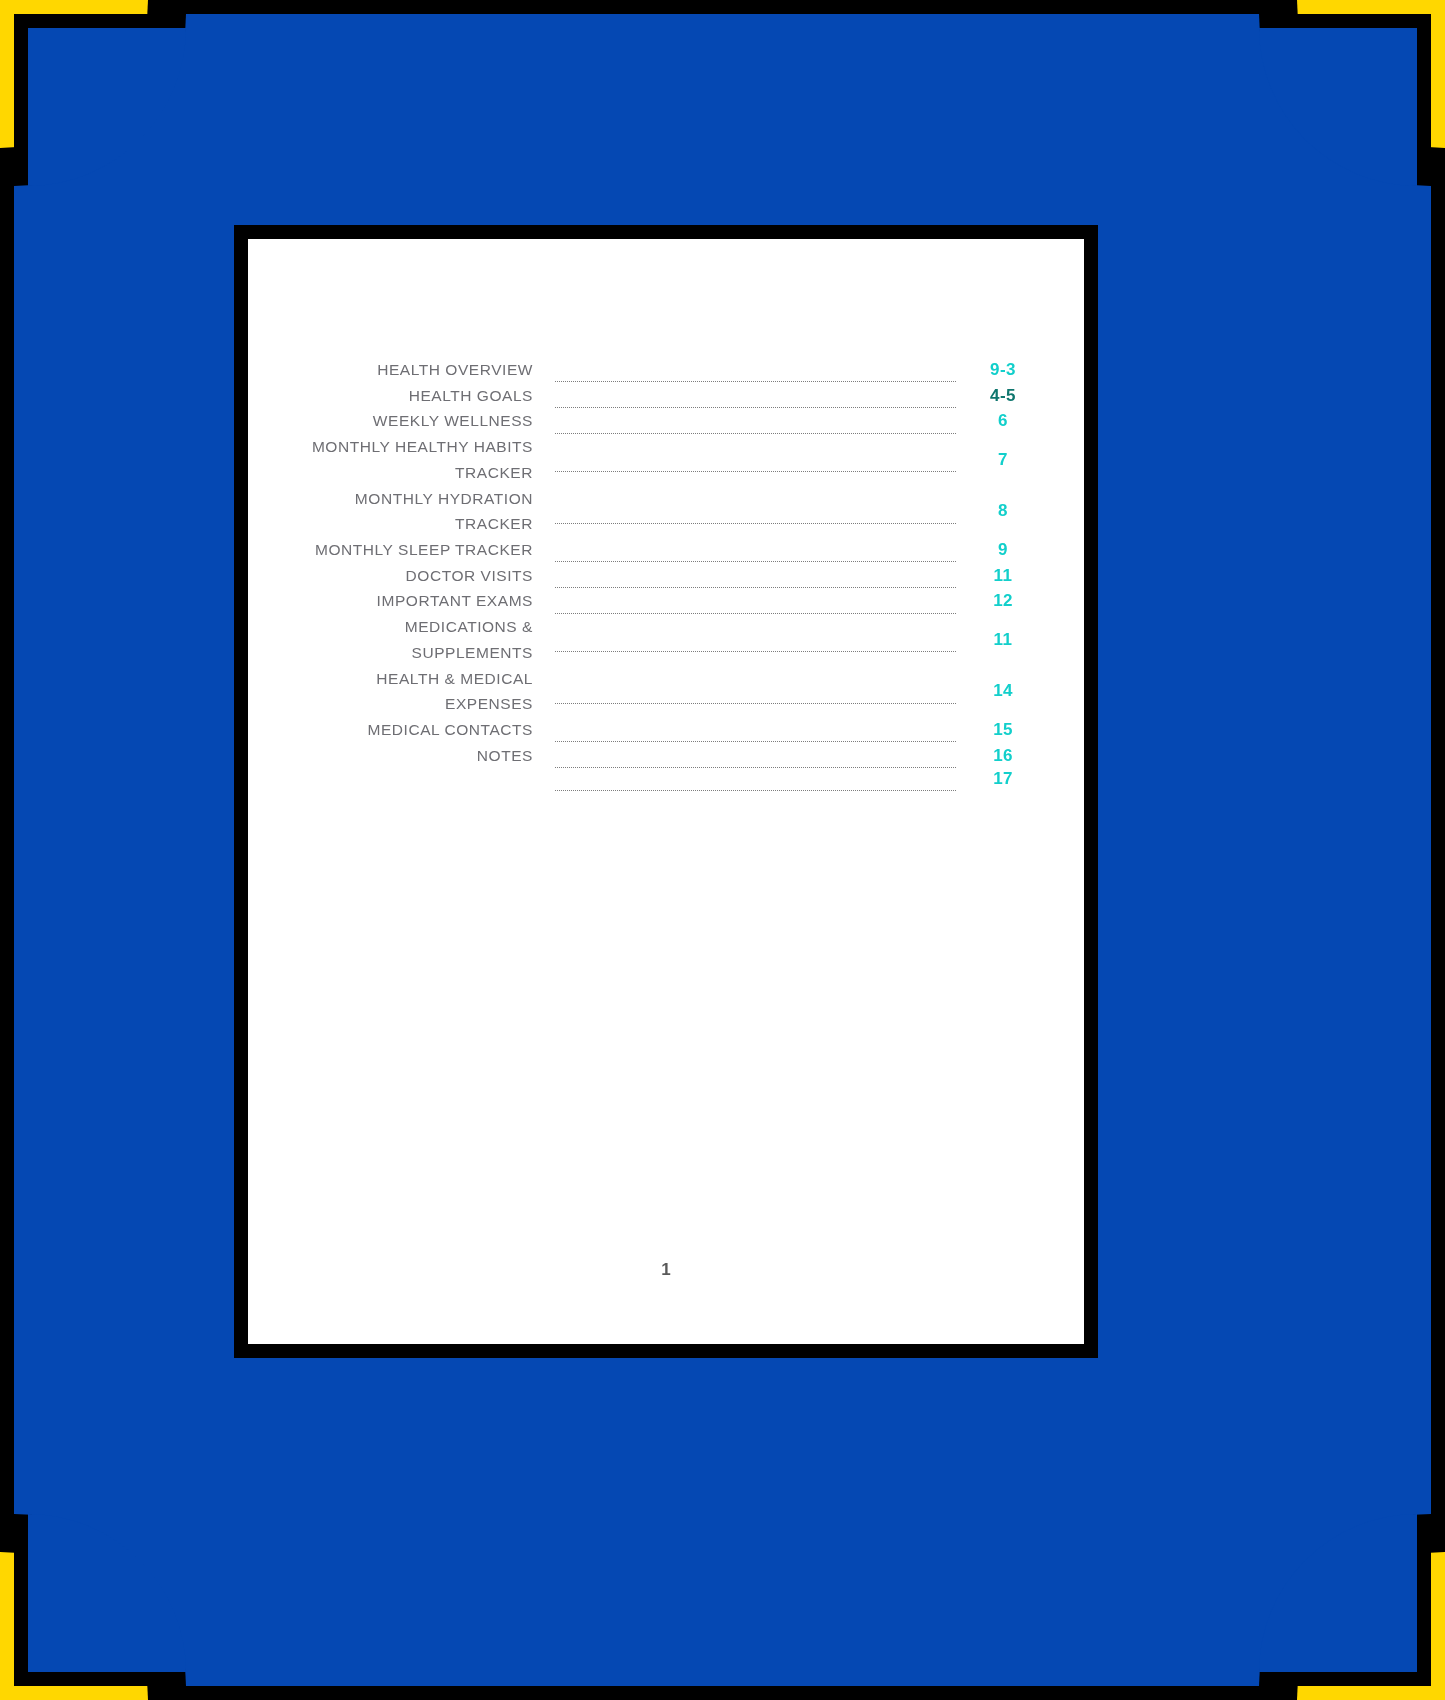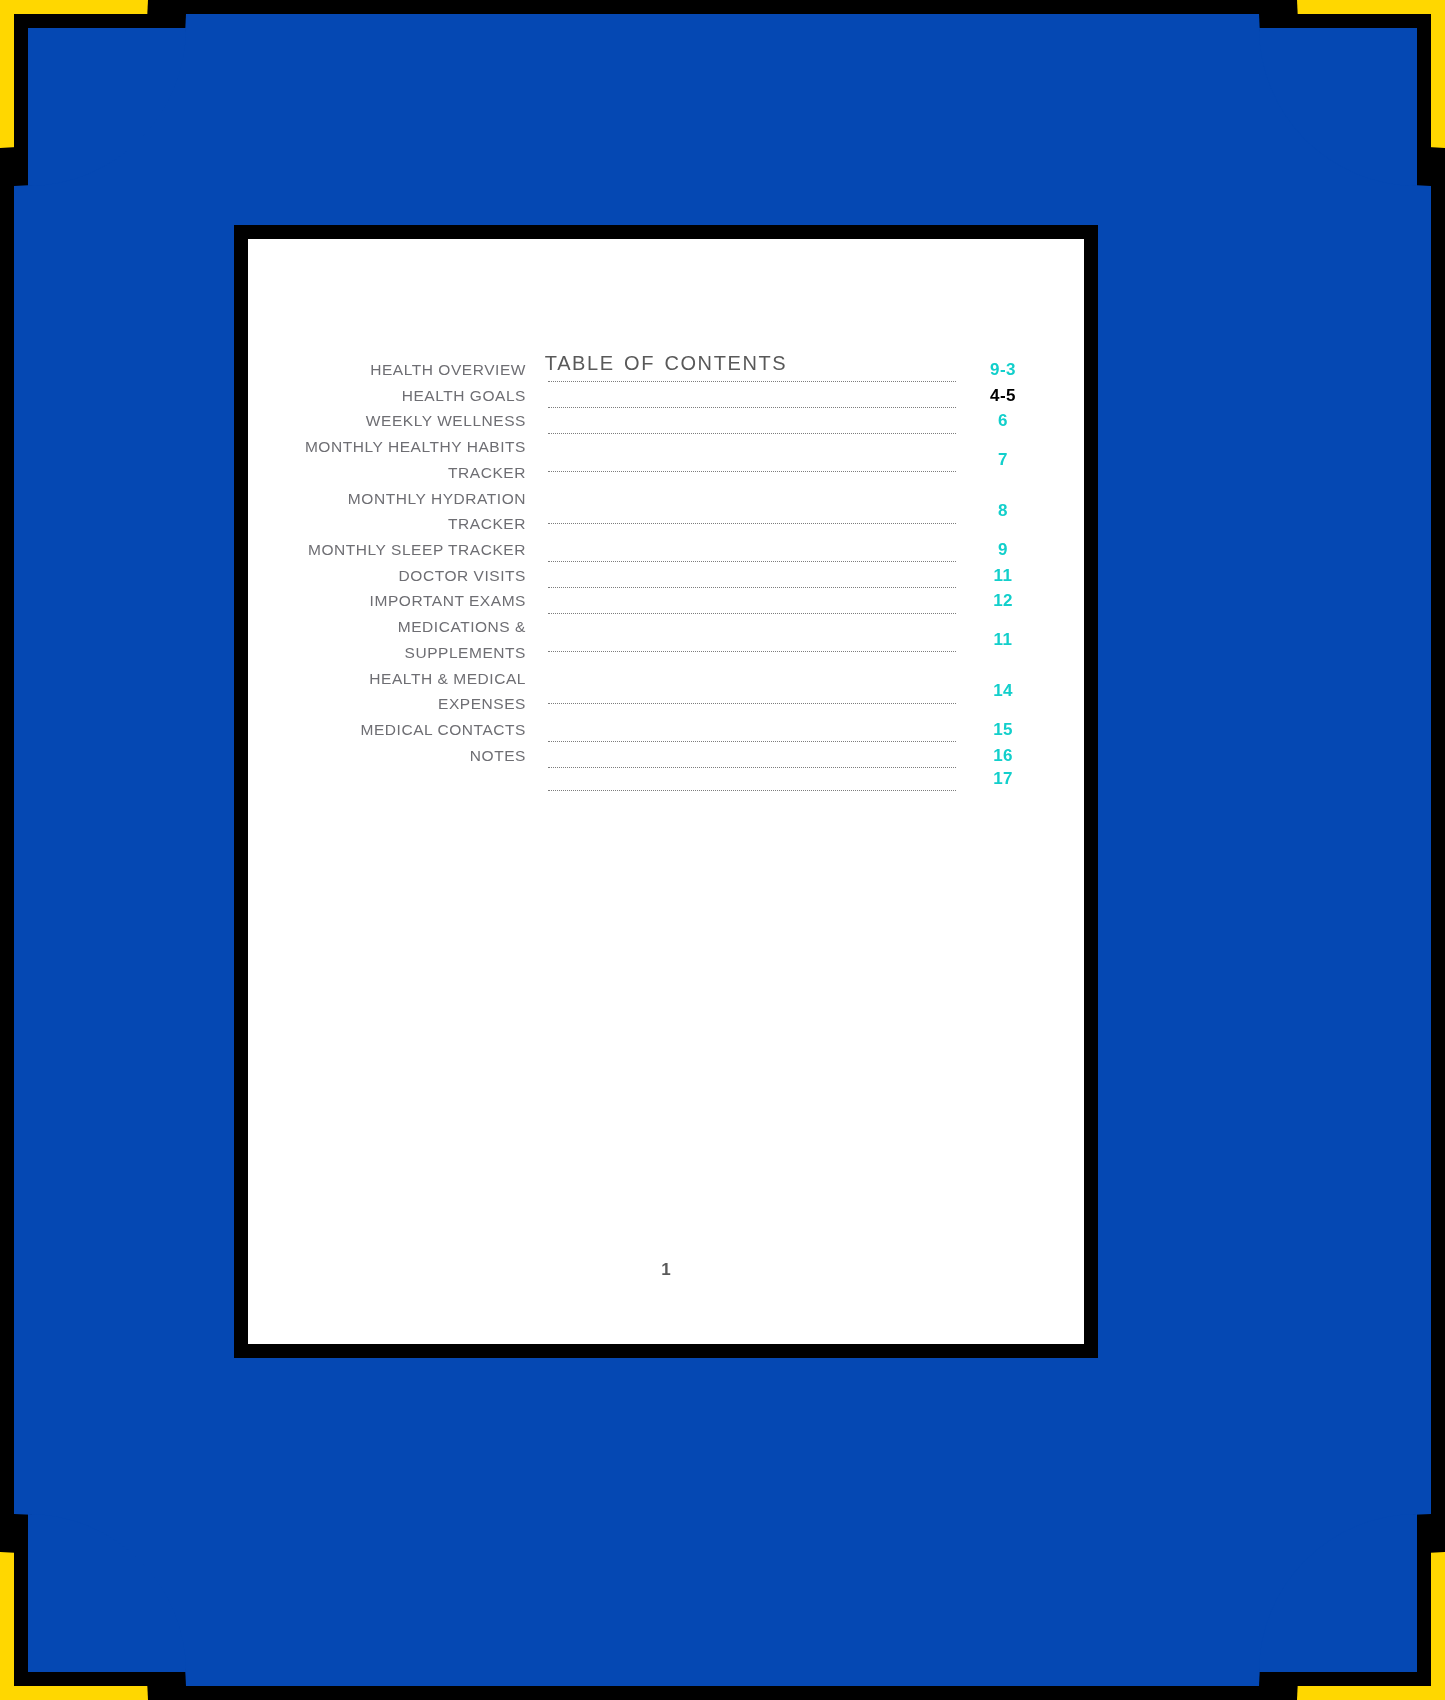--- a/index.html
+++ b/index.html
@@ -66,21 +66,21 @@
     font-size:28px;
     letter-spacing:1.6px;
     font-weight:500;
     font-variant:small-caps;
     text-transform:lowercase;
   }
   #toc-title::first-letter { font-size:1em; }
 
   #toc-list {
     position:absolute;
-    left:0; right:0;
+    left:7px; right:0;
     top:118px;
     padding:0 48px 0 48px;
   }
   .toc-row {
     display:flex;
     align-items:center;
     width:100%;
   }
   .toc-label {
     width:230px;
@@ -138,32 +138,31 @@
 
     <div class="scoop-in scoop-in-tl" style="background: rgb(5, 72, 179);"></div>
     <div class="scoop-in scoop-in-tr" style="background: rgb(5, 72, 179);"></div>
     <div class="scoop-in scoop-in-bl" style="background: rgb(5, 72, 179);"></div>
     <div class="scoop-in scoop-in-br" style="background: rgb(5, 72, 179);"></div>
   </div>
 
   <div id="page-frame">
     <div id="page" style="background: rgb(255, 255, 255);">
 
-      <div id="toc-title">TABLE OF CONTENTS</div>
 
       <div id="toc-list">
           <div class="toc-row">
             <div class="toc-label" style="color: rgb(110, 110, 115);">HEALTH OVERVIEW</div>
             <div class="toc-dots" style="border-bottom-color: rgb(125, 125, 125);"></div>
             <div class="toc-page" style="color: rgb(18, 207, 203);">9-3</div>
           </div>
           <div class="toc-row">
             <div class="toc-label" style="color: rgb(110, 110, 115);">HEALTH GOALS</div>
             <div class="toc-dots" style="border-bottom-color: rgb(125, 125, 125);"></div>
-            <div class="toc-page" style="color: #000000;">4-5</div>
+            <div class="toc-page" style="color: #0f766e;">4-5</div>
           </div>
           <div class="toc-row">
             <div class="toc-label" style="color: rgb(110, 110, 115);">WEEKLY WELLNESS</div>
             <div class="toc-dots" style="border-bottom-color: rgb(125, 125, 125);"></div>
             <div class="toc-page" style="color: rgb(18, 207, 203);">6</div>
           </div>
           <div class="toc-row">
             <div class="toc-label" style="color: rgb(110, 110, 115);">MONTHLY HEALTHY HABITS
 TRACKER</div>
             <div class="toc-dots" style="border-bottom-color: rgb(125, 125, 125);"></div>

